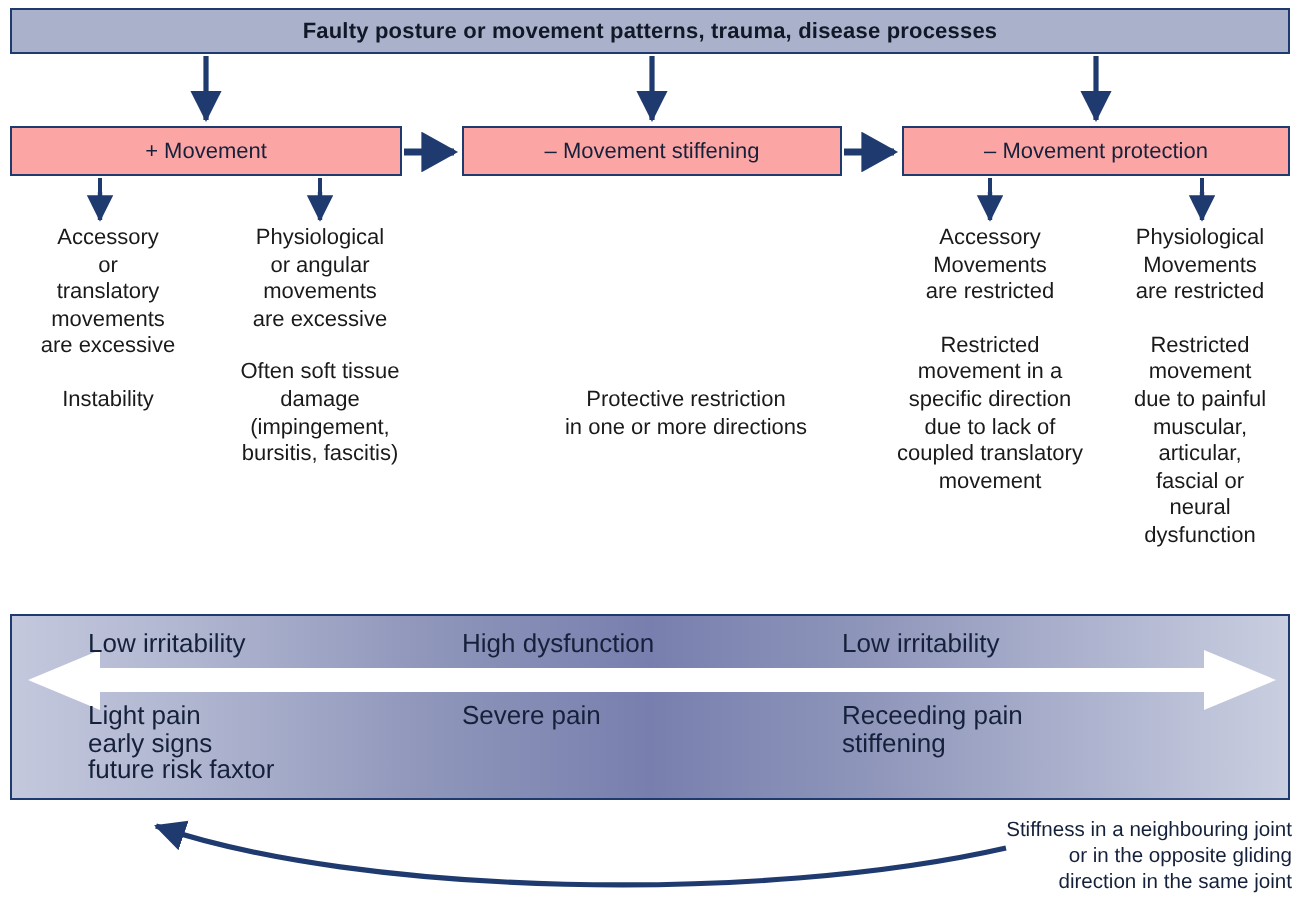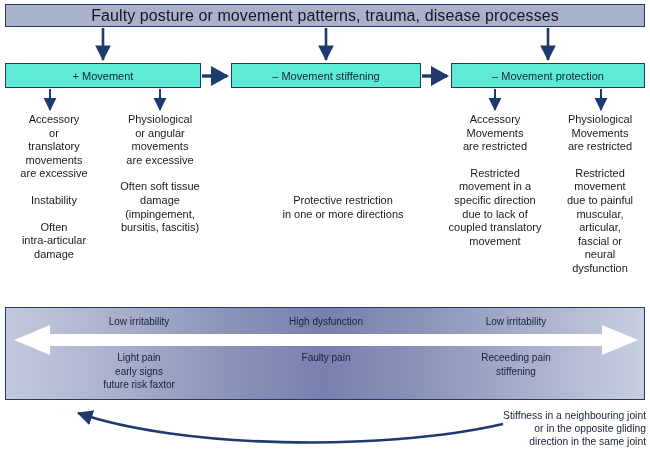--- a/index.html
+++ b/index.html
@@ -28,34 +28,34 @@
     width: 640px;
     height: 23px;
     box-sizing: border-box;
     background: #a9b1cb;
     border: 1.5px solid #1f3a6e;
     display: flex;
     align-items: center;
     justify-content: center;
   }
   .banner-text {
-    font-size: 16px;
-    font-weight: normal;
+    font-size: 11px;
+    font-weight: bold;
     color: #111827;
     letter-spacing: 0.1px;
     white-space: nowrap;
   }
 
   
   .pbox {
     position: absolute;
     top: 63px;
     height: 25px;
     box-sizing: border-box;
-    background: #5eead4;
+    background: #fca5a5;
     border: 1.5px solid #1f3a6e;
     display: flex;
     align-items: center;
     justify-content: center;
   }
   .pbox-text {
     font-size: 11px;
     color: #15213a;
     white-space: nowrap;
   }
@@ -110,22 +110,21 @@
   .irr-band {
     position: absolute;
     left: 0;
     width: 100%;
   }
   .irr-top   { top: 7px;  height: 14px; }
   .irr-bot   { top: 43px; height: 46px; }
 
   .irr-label {
     position: absolute;
-    text-align: center;
-    font-size: 10px;
+    font-size: 13px;
     line-height: 13.6px;
     color: #15213a;
   }
   .irr-top .irr-label   { top: 0; }
   .irr-bot .irr-label   { top: 0; }
 
   .lbl-left   { left: 38px;  width: 190px; }
   .lbl-mid    { left: 225px; width: 190px; }
   .lbl-right  { left: 415px; width: 190px; }
 
@@ -205,21 +204,20 @@
       <line x1="495" y1="96" x2="495" y2="110"></line>
       <line x1="601" y1="96" x2="601" y2="110"></line>
     </g>
 
     <path d="M 503 424 C 380 452, 180 448, 78 413" stroke="#1f3a6e" stroke-width="2.6" fill="none" marker-end="url(#navyArrow)"></path>
   </svg>
 
   <div class="col" id="col-0">
     <div class="grp">Accessory<br>or<br>translatory<br>movements<br>are excessive</div>
     <div class="grp">Instability</div>
-    <div class="grp">Often<br>intra-articular<br>damage</div>
   </div>
 
   <div class="col" id="col-1">
     <div class="grp">Physiological<br>or angular<br>movements<br>are excessive</div>
     <div class="grp">Often soft tissue<br>damage (impingement,<br>bursitis, fascitis)</div>
   </div>
 
   <div class="col" id="col-2">
     <div class="grp">Protective restriction<br>in one or more directions</div>
   </div>
@@ -242,20 +240,20 @@
     </svg>
 
     <div class="irr-band irr-top">
       <div class="irr-label lbl-left">Low irritability</div>
       <div class="irr-label lbl-mid">High dysfunction</div>
       <div class="irr-label lbl-right">Low irritability</div>
     </div>
 
     <div class="irr-band irr-bot">
       <div class="irr-label lbl-left">Light pain<br>early signs<br>future risk faxtor</div>
-      <div class="irr-label lbl-mid">Faulty pain</div>
+      <div class="irr-label lbl-mid">Severe pain</div>
       <div class="irr-label lbl-right">Receeding pain<br>stiffening</div>
     </div>
   </div>
 
   <div class="caption">Stiffness in a neighbouring joint<br>or in the opposite gliding<br>direction in the same joint</div>
 
 </div>
 
 </body></html>

